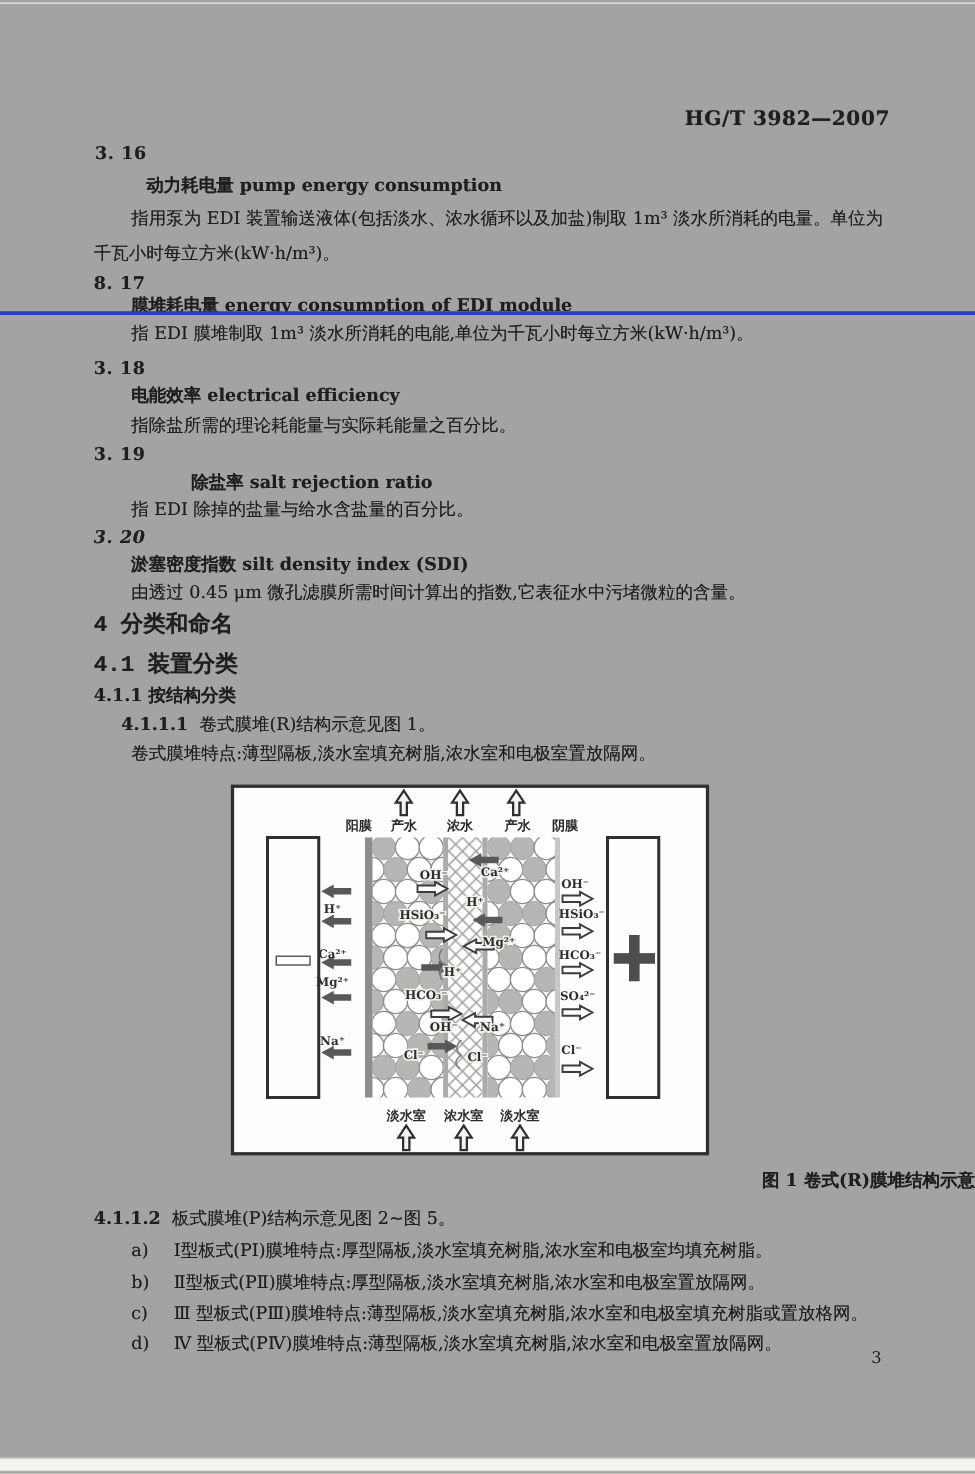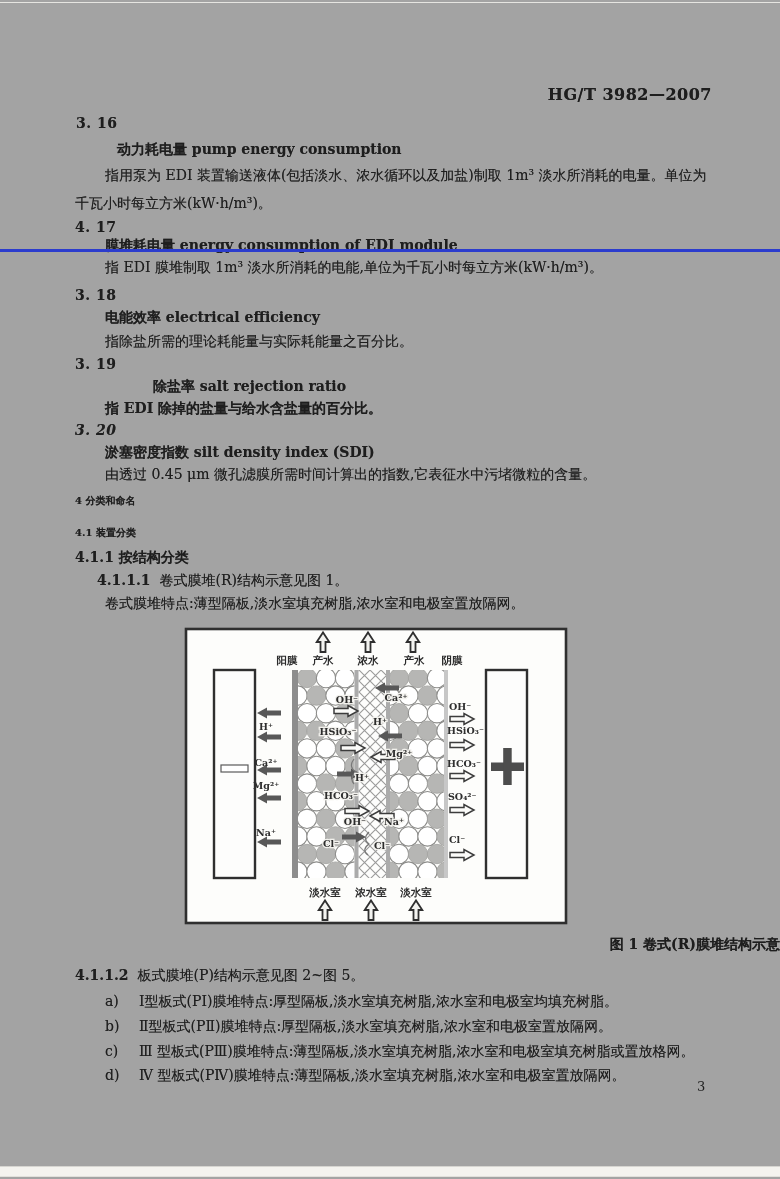--- a/index.html
+++ b/index.html
@@ -8,21 +8,21 @@
     background:#a3a3a3;
     font-family:"DejaVu Serif","Liberation Serif",serif;
     color:#1e1e1e;
   }
   .ln{position:absolute; white-space:nowrap; font-size:14px; line-height:18px;
       text-shadow:0 0 .5px rgba(20,20,20,.55);}
   .b{font-weight:700;}
   .num{font-weight:700; letter-spacing:.5px;}
   .doc-code{position:absolute; top:85px; right:68px; font-size:16px; font-weight:700;
       letter-spacing:.5px; text-shadow:0 0 .6px rgba(0,0,0,.6);}
-  .h-main{font-size:10px;}
+  .h-main{font-size:18px;font-family:Liberation Mono, monospace;}
   .item-tag{display:inline-block; width:34px;}
   .hline{position:absolute; left:0; width:780px;}
   .scanline-top{top:2px; height:1px; background:#e6e5e1;}
   .blue-line{top:249px; height:2.5px; z-index:6;}
   .foot1{top:1166px; height:1px; background:#d6d5d1;}
   .footband{top:1167px; height:9px; background:#f4f3ef;}
   .foot2{top:1176px; height:1px; background:#e1e0db;}
   .figure-wrap{position:absolute; left:183px; top:626px; width:386px; height:302px;}
   .caption{position:absolute; left:0; right:0; top:936px; text-align:right;
       font-size:14px; font-weight:700; text-shadow:0 0 .5px rgba(0,0,0,.55);}
@@ -37,31 +37,31 @@
   <div class="hline scanline-top"></div>
   <div class="hline blue-line" style="background: rgb(43, 60, 205);"></div>
 
   <div class="doc-code">HG/T 3982—2007</div>
 
   <div class="ln num" style="left:76px;top:114px;">3. 16</div>
   <div class="ln b" style="left:105px;top:140px;margin-left:12px;">动力耗电量 pump energy consumption</div>
   <div class="ln" style="left:105px;top:166px;">指用泵为 EDI 装置输送液体(包括淡水、浓水循环以及加盐)制取 1m³ 淡水所消耗的电量。单位为</div>
   <div class="ln" style="left:75px;top:194px;text-align:center;">千瓦小时每立方米(kW·h/m³)。</div>
 
-  <div class="ln num" style="left:75px;top:218px;">4. 17</div>
+  <div class="ln num" style="left:75px;top:218px;">8. 17</div>
   <div class="ln b" style="left:105px;top:236px;z-index:4;">膜堆耗电量 energy consumption of EDI module</div>
   <div class="ln" style="left:105px;top:258px;">指 EDI 膜堆制取 1m³ 淡水所消耗的电能,单位为千瓦小时每立方米(kW·h/m³)。</div>
 
   <div class="ln num" style="left:75px;top:286px;">3. 18</div>
   <div class="ln b" style="left:105px;top:308px;">电能效率 electrical efficiency</div>
   <div class="ln" style="left:105px;top:332px;">指除盐所需的理论耗能量与实际耗能量之百分比。</div>
 
   <div class="ln num" style="left:75px;top:355px;">3. 19</div>
   <div class="ln b" style="left:105px;top:377px;padding-left:48px;">除盐率 salt rejection ratio</div>
-  <div class="ln" style="left:105px;top:399px;font-weight:bold;">指 EDI 除掉的盐量与给水含盐量的百分比。</div>
+  <div class="ln" style="left:105px;top:399px;">指 EDI 除掉的盐量与给水含盐量的百分比。</div>
 
   <div class="ln num" style="left:75px;top:421px;font-style:italic;">3. 20</div>
   <div class="ln b" style="left:105px;top:443px;">淤塞密度指数 silt density index (SDI)</div>
   <div class="ln" style="left:105px;top:465px;">由透过 0.45 μm 微孔滤膜所需时间计算出的指数,它表征水中污堵微粒的含量。</div>
 
   <div class="ln b h-main" style="left:75px;top:492px;">4  分类和命名</div>
   <div class="ln b h-main" style="left:75px;top:524px;">4.1  装置分类</div>
   <div class="ln b" style="left:75px;top:548px;">4.1.1  按结构分类</div>
   <div class="ln" style="left:75px;top:571px;margin-left:22px;"><span class="b">4.1.1.1</span>&nbsp;&nbsp;<span>卷式膜堆(R)结构示意见图 1。</span></div>
   <div class="ln" style="left:105px;top:594px;">卷式膜堆特点:薄型隔板,淡水室填充树脂,浓水室和电极室置放隔网。</div>

